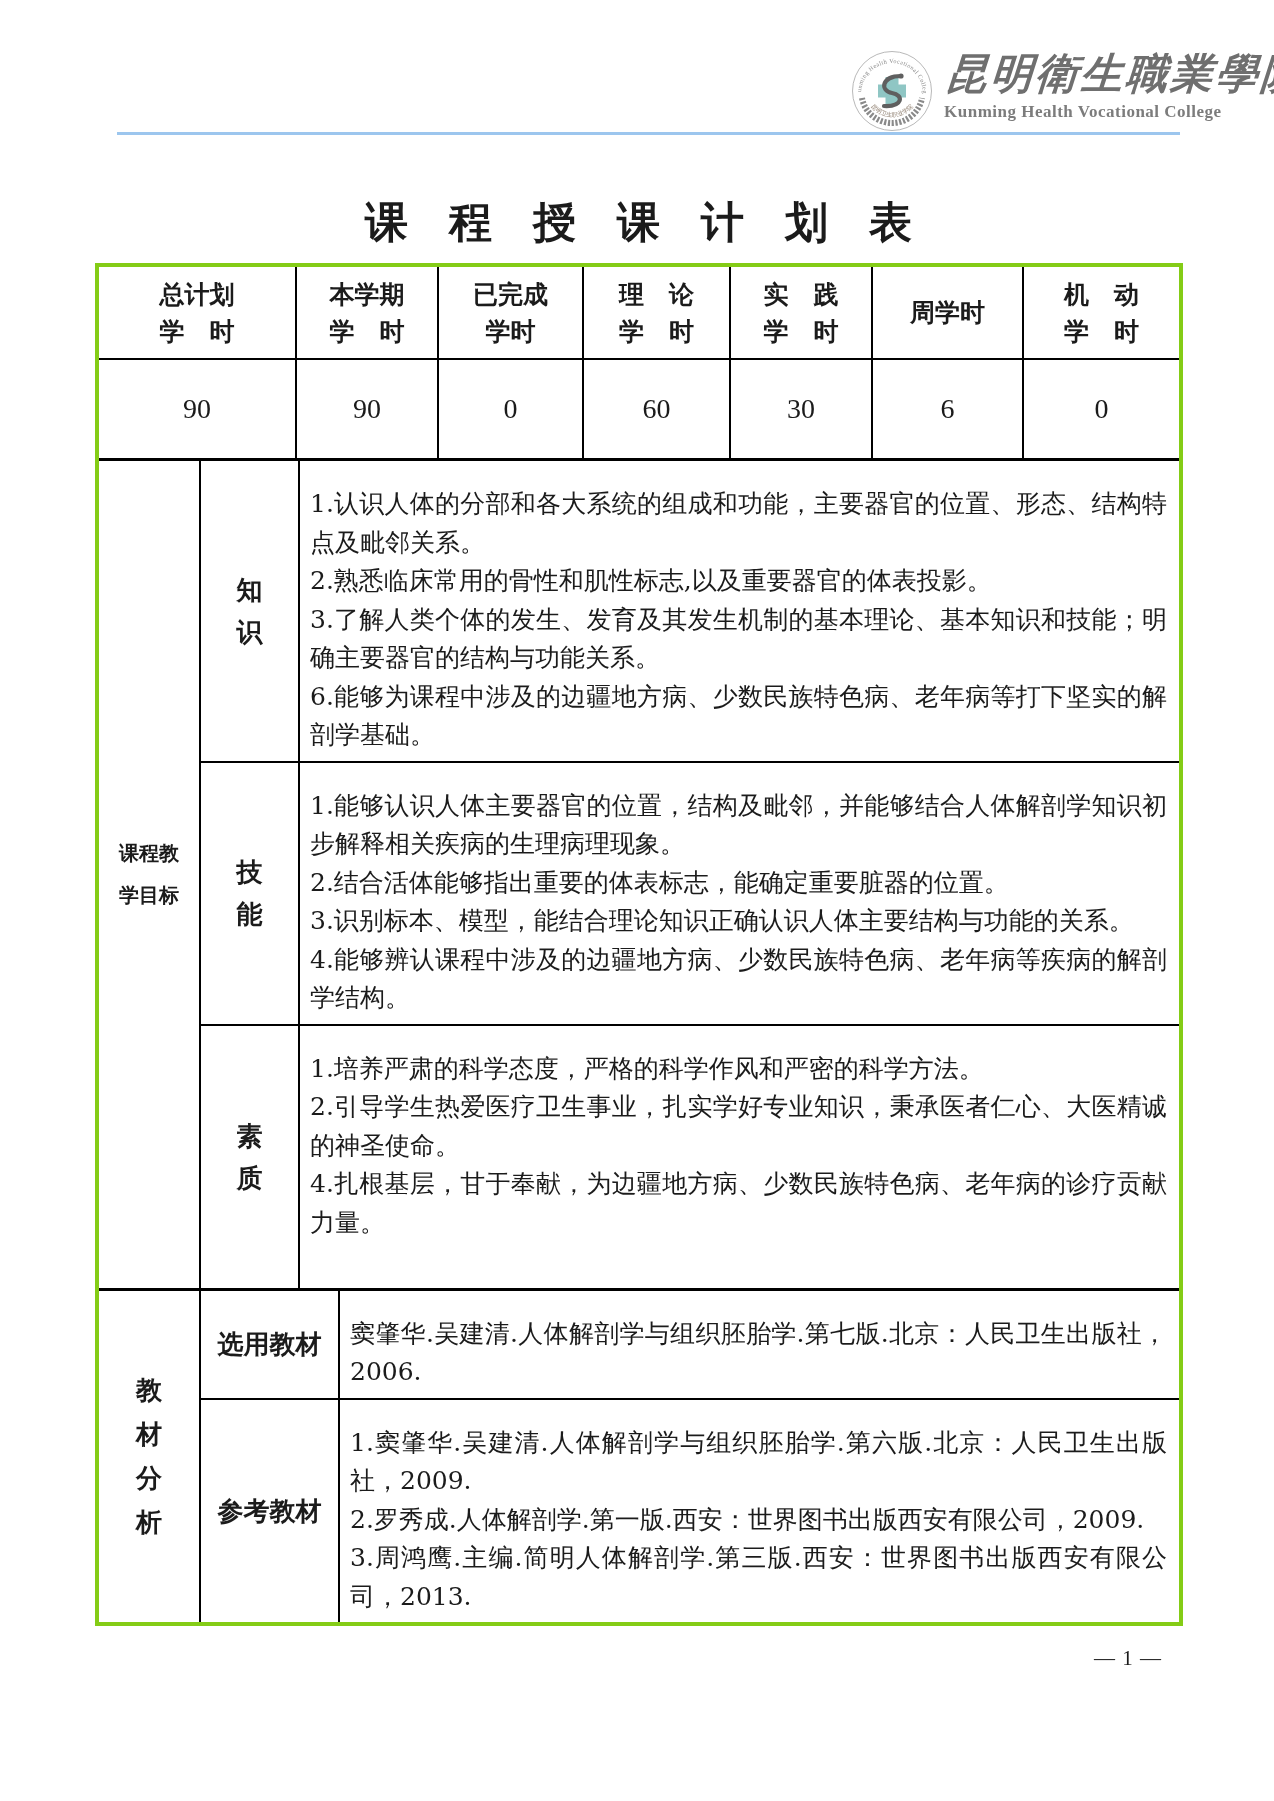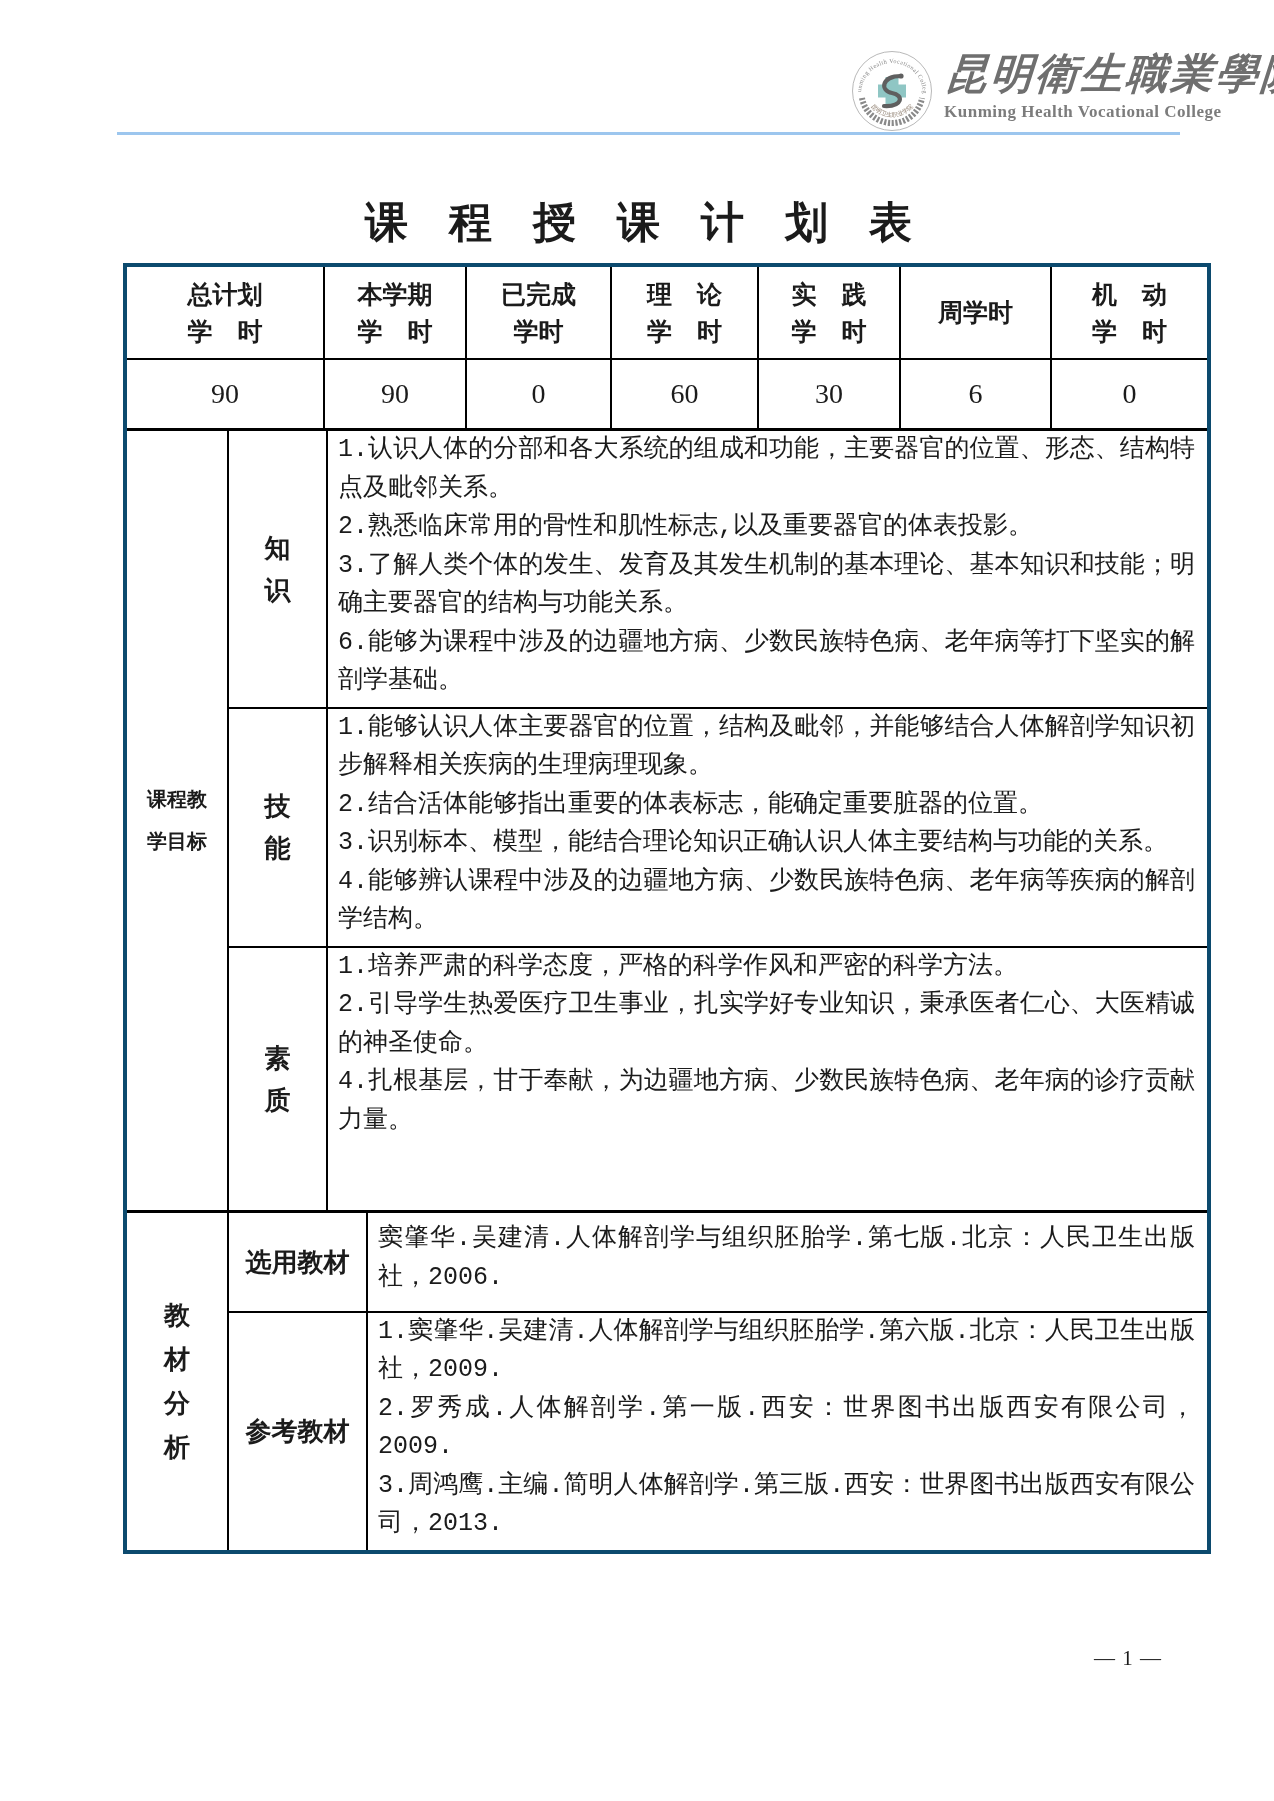--- a/index.html
+++ b/index.html
@@ -25,51 +25,50 @@
 
   
   .doc-title {
     position:absolute; left:0; top:186px; width:1274px; margin:8px;
     text-align:center; font-size:43px; font-weight:bold; letter-spacing:13px;
   }
 
   
   .sheet {
     position:absolute; left:95px; top:263px; width:1088px;
-    box-sizing:border-box; border:4px solid #0c4a6e; background:#000;margin-left:28px;
+    box-sizing:border-box; border:4px solid #84cc16; background:#000;
   }
   .sect { display:grid; gap:2px; background:#000; }
   .sect + .sect { border-top:3px solid #000; }
   .hours-grid { grid-template-columns:196px 140px 143px 145px 140px 149px 155px; }
   .obj-grid   { grid-template-columns:100px 97px 879px; }
   .mat-grid   { grid-template-columns:100px 137px 839px; }
   .rep { display:contents; }
 
   .cell { background:#fff; box-sizing:border-box; }
   .hcell {
     display:flex; align-items:center; justify-content:center; text-align:center;
     height:91px; font-size:25px; font-weight:bold; line-height:37px; white-space:pre-line;
   }
   .vcell {
     display:flex; align-items:center; justify-content:center;
-    height:68px; font-size:28px; font-family:"Liberation Serif",serif;
+    height:98px; font-size:28px; font-family:"Liberation Serif",serif;
   }
   .rowhead {
     grid-row:1 / span 3;
     display:flex; align-items:center; justify-content:center; text-align:center;
     font-size:20px; font-weight:bold; line-height:42px; white-space:pre-line;
   }
   .seclabel {
     display:flex; align-items:center; justify-content:center; text-align:center;
     font-size:26px; font-weight:bold; line-height:42px; white-space:pre-line;
   }
   .seccontent {
-    padding:0 12px 6px 10px; font-size:25px; line-height:38.5px;
+    padding:24px 12px 6px 10px; font-size:25px; line-height:38.5px;
     text-align:justify;
-    font-family:Liberation Mono, monospace;
   }
   .mh-zs { min-height:255px; } 
   .mh-jn { min-height:219px; } 
   .mh-sz { min-height:262px; } 
   .mat-rowhead {
     grid-row:1 / span 2;
     display:flex; align-items:center; justify-content:center; text-align:center;
     font-size:26px; font-weight:bold; line-height:44px; white-space:pre-line;
   }
   .mh-xy { min-height:98px; display:flex; flex-direction:column; justify-content:center; }

